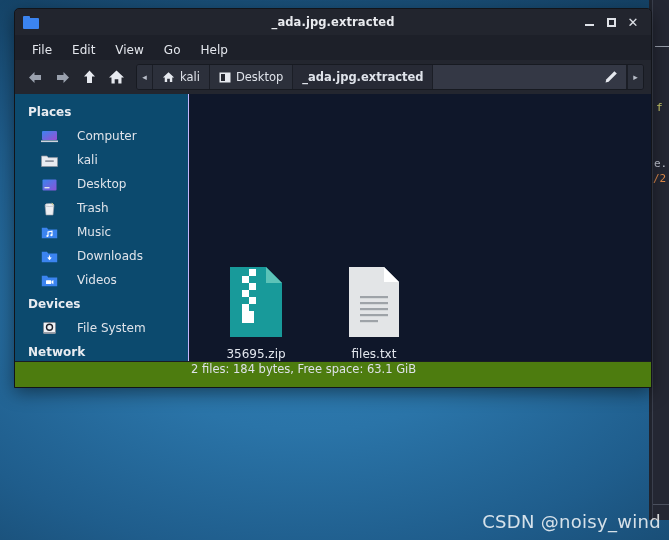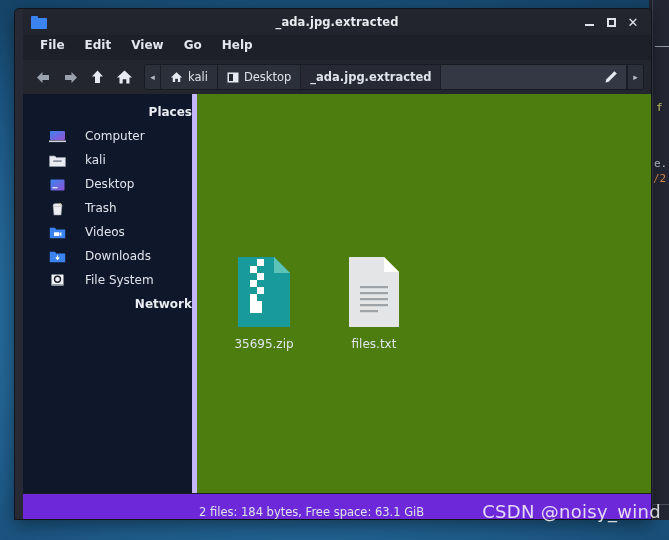--- a/index.html
+++ b/index.html
@@ -54,29 +54,28 @@
     position: absolute; left: 649px; top: 0; width: 3px; height: 520px;
     background: #20232d;
   }
 
   
   #window {
     position: absolute;
     left: 14px;
     top: 8px;
     width: 638px;
-    height: 512px;
+    height: 380px;
     background: #272a35;
     border: 1px solid #121419;
     border-radius: 5px 5px 0 0;
     display: flex;
     flex-direction: column;
     box-shadow: 0 5px 18px rgba(0,0,0,0.45);
     overflow: hidden;
-    padding-left: 8px;
   }
 
   
   #titlebar {
     height: 26px;
     background: #22252e;
     display: flex;
     align-items: center;
     flex: 0 0 auto;
     position: relative;
@@ -124,25 +123,24 @@
   }
   .wbtn .min-glyph { width: 9px; height: 2px; background: #dfe2e8; margin-top: 6px; }
   .wbtn .max-glyph { width: 9px; height: 9px; border: 2px solid #dfe2e8; }
   .wbtn .close-glyph { font-size: 13px; font-weight: bold; line-height: 1; }
 
   
   #menubar {
     height: 25px;
     background: #1d2029;
     display: flex;
-    align-items: flex-start;
+    align-items: flex-end;
     padding-left: 8px;
     gap: 2px;
     flex: 0 0 auto;
-    font-weight: bold;
   }
   .menu-item {
     padding: 3px 9px;
     font-size: 12px;
     color: #e3e6ec;
     border-radius: 3px;
     cursor: pointer;
   }
 
   
@@ -218,25 +216,24 @@
     flex: 1 1 auto;
     display: flex;
     min-height: 0;
     background: #272a35;
   }
 
   
   #sidebar {
     width: 174px;
     flex: 0 0 174px;
-    background: #0f172a;
-    border-right: 5px solid #c4b5fd;
+    background: #0c4a6e;
+    border-right: 1px solid #c4b5fd;
     padding-top: 6px;
     overflow: hidden;
-    text-align: right;
   }
   .side-head {
     font-size: 12px;
     font-weight: bold;
     color: #e9ecf1;
     padding: 5px 0 5px 13px;
   }
   .side-item {
     display: flex;
     align-items: center;
@@ -250,26 +247,26 @@
   .side-icon {
     width: 17px; height: 15px;
     flex: 0 0 17px;
     position: relative;
   }
   .side-icon svg { display: block; }
 
   
   #file-area {
     flex: 1 1 auto;
-    background: #4d7c0f;
+    background: #0f172a;
     position: relative;
     padding: 14px 0 0 14px;
     display: flex;
-    align-items: center;
-    gap: 4px;
+    align-items: flex-end;
+    gap: 12px;
   }
   .file-cell {
     width: 106px;
     display: flex;
     flex-direction: column;
     align-items: center;
     padding-top: 4px;
     cursor: pointer;
     border-radius: 4px;
   }
@@ -282,34 +279,34 @@
     font-size: 12px;
     color: #e2e6ed;
     text-align: center;
     white-space: nowrap;
   }
 
   
   #statusbar {
     height: 26px;
     flex: 0 0 auto;
-    background: #6d28d9;
+    background: #4d7c0f;
     border-top: 1px solid #1a1d24;
     display: flex;
-    align-items: flex-end;
+    align-items: flex-start;
     padding-left: 176px;
     font-size: 11.5px;
     color: #dde1e8;
   }
 
   
   #watermark {
     position: absolute;
     right: 8px;
-    bottom: 18px;
+    bottom: 8px;
     font-size: 18px;
     color: rgba(255,255,255,0.82);
     letter-spacing: 0.3px;
     pointer-events: none;
     font-family: "DejaVu Sans", "Liberation Sans", sans-serif;
   }
 </style>
 </head>
 <body>
 
@@ -469,43 +466,55 @@
             <svg width="17" height="15" viewBox="0 0 17 15" aria-hidden="true">
               <path d="M4 4 L13 4 L12 14 L5 14 Z" fill="#eceef2" stroke="#989ea9" stroke-width="0.6"></path>
               <ellipse cx="8.5" cy="4" rx="4.5" ry="1.4" fill="#f5f6f8" stroke="#989ea9" stroke-width="0.6"></ellipse>
               <path d="M10.5 1.4 L12.6 3.3 L11.2 3.9 Z" fill="#d8d288"></path>
             </svg>
           </span>
           <span>Trash</span>
         </div>
 
 
-
+        <div class="side-item">
+          <span class="side-icon">
+            <svg width="17" height="15" viewBox="0 0 17 15" aria-hidden="true">
+              <path d="M0.8 2.8 L6 2.8 L7.2 4.4 L16.2 4.4 L16.2 13.2 L0.8 13.2 Z" fill="#3b84f0"></path>
+              <path d="M7 11 L7 7 L11 6.2 L11 10.2" stroke="#ffffff" stroke-width="1.1" fill="none"></path>
+              <circle cx="6.4" cy="11" r="1.1" fill="#ffffff"></circle>
+              <circle cx="10.4" cy="10.2" r="1.1" fill="#ffffff"></circle>
+            </svg>
+          </span>
+          <span>Music</span>
+        </div>
+
+
+        <div class="side-item">
+          <span class="side-icon">
+            <svg width="17" height="15" viewBox="0 0 17 15" aria-hidden="true">
+              <path d="M0.8 2.8 L6 2.8 L7.2 4.4 L16.2 4.4 L16.2 13.2 L0.8 13.2 Z" fill="#3b84f0"></path>
+              <path d="M8.5 6.4 L8.5 9.6 M6.8 8.4 L8.5 10.4 L10.2 8.4" stroke="#ffffff" stroke-width="1.1" fill="none"></path>
+            </svg>
+          </span>
+          <span>Downloads</span>
+        </div>
 
         <div class="side-item">
           <span class="side-icon">
             <svg width="17" height="15" viewBox="0 0 17 15" aria-hidden="true">
               <path d="M0.8 2.8 L6 2.8 L7.2 4.4 L16.2 4.4 L16.2 13.2 L0.8 13.2 Z" fill="#3b84f0"></path>
               <rect x="5" y="7.2" width="5.2" height="3.8" rx="0.6" fill="#ffffff"></rect>
               <path d="M10.6 8.2 L12.4 7 L12.4 11.2 L10.6 10 Z" fill="#ffffff"></path>
             </svg>
           </span>
           <span>Videos</span>
         </div>
 
-        <div class="side-item">
-          <span class="side-icon">
-            <svg width="17" height="15" viewBox="0 0 17 15" aria-hidden="true">
-              <path d="M0.8 2.8 L6 2.8 L7.2 4.4 L16.2 4.4 L16.2 13.2 L0.8 13.2 Z" fill="#3b84f0"></path>
-              <path d="M8.5 6.4 L8.5 9.6 M6.8 8.4 L8.5 10.4 L10.2 8.4" stroke="#ffffff" stroke-width="1.1" fill="none"></path>
-            </svg>
-          </span>
-          <span>Downloads</span>
-        </div>
-
+        <div class="side-head">Devices</div>
 
         <div class="side-item">
           <span class="side-icon">
             <svg width="17" height="15" viewBox="0 0 17 15" aria-hidden="true">
               <rect x="2.5" y="1.5" width="12" height="11" rx="1" fill="#f0f2f5" stroke="#7f858f" stroke-width="0.8"></rect>
               <circle cx="8.5" cy="6.2" r="3" fill="none" stroke="#1d2029" stroke-width="1.4"></circle>
               <rect x="2.5" y="11" width="12" height="1.5" fill="#9aa0aa"></rect>
             </svg>
           </span>
           <span>File System</span>

